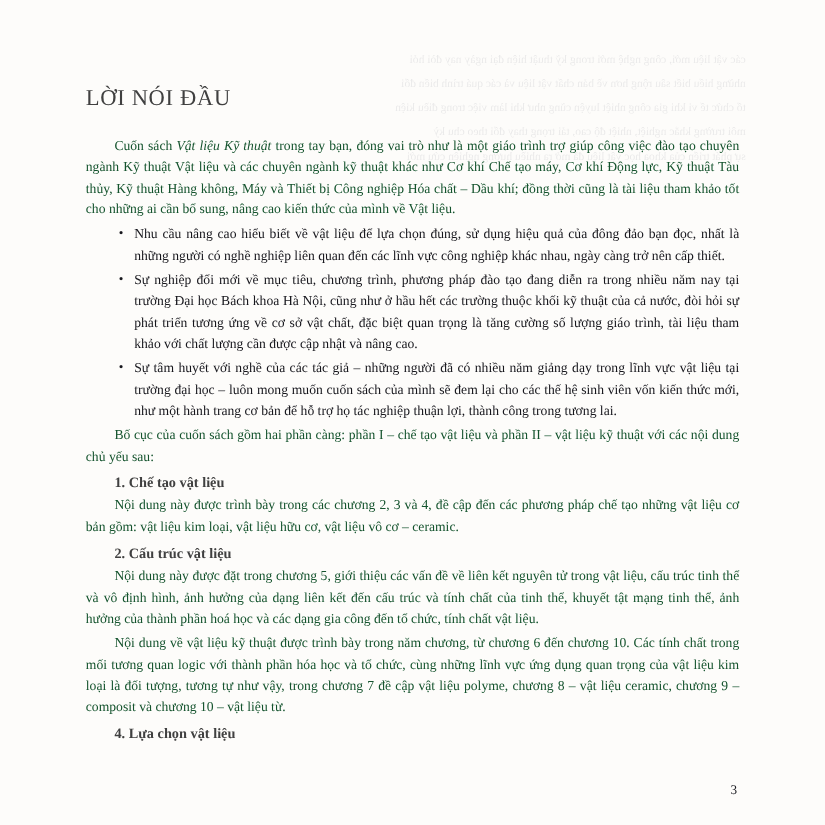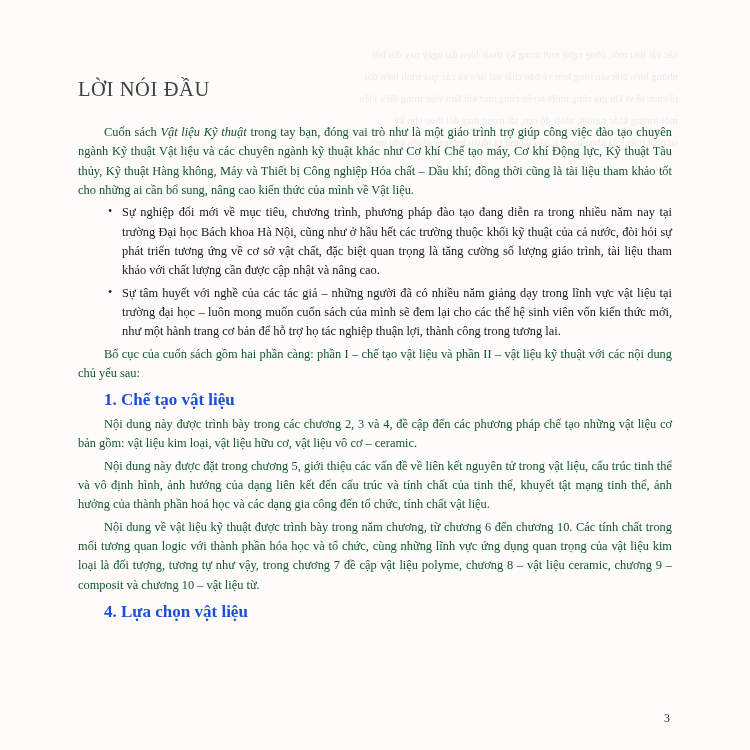--- a/index.html
+++ b/index.html
@@ -78,24 +78,24 @@
     margin: 0 0 3px 0;
   }
   .bullets li::before {
     content: "\2022";
     position: absolute;
     left: -14px;
     top: -1px;
     font-size: 12px;
   }
   .sec-head {
-    font-size: 17px;
+    font-size: 13px;
     line-height: 1.56;
     font-weight: bold;
-    color: #1d4ed8;
+    color: #404040;
     text-indent: 26px;
     margin: 4px 0 1px 0;
   }
   .italic { font-style: italic; }
   .page-num {
     position: absolute;
     right: 80px;
     bottom: 24px;
     font-size: 12px;
     color: #1a1a20;
@@ -115,29 +115,31 @@
   </div>
 
   <div class="content">
 
     <div class="title">LỜI NÓI ĐẦU</div>
 
     <p class="para"><span>Cuốn sách </span><span class="italic">Vật liệu Kỹ thuật</span><span> trong tay bạn, đóng vai trò như là một giáo trình trợ giúp công việc đào tạo chuyên ngành Kỹ thuật Vật liệu và các chuyên ngành kỹ thuật khác như Cơ khí Chế tạo máy, Cơ khí Động lực, Kỹ thuật Tàu thủy, Kỹ thuật Hàng không, Máy và Thiết bị Công nghiệp Hóa chất – Dầu khí; đồng thời cũng là tài liệu tham khảo tốt cho những ai cần bổ sung, nâng cao kiến thức của mình về Vật liệu.</span></p>
 
 
     <ul class="bullets">
+      <li>Nhu cầu nâng cao hiểu biết về vật liệu để lựa chọn đúng, sử dụng hiệu quả của đông đảo bạn đọc, nhất là những người có nghề nghiệp liên quan đến các lĩnh vực công nghiệp khác nhau, ngày càng trở nên cấp thiết.</li>
       <li>Sự nghiệp đổi mới về mục tiêu, chương trình, phương pháp đào tạo đang diễn ra trong nhiều năm nay tại trường Đại học Bách khoa Hà Nội, cũng như ở hầu hết các trường thuộc khối kỹ thuật của cả nước, đòi hỏi sự phát triển tương ứng về cơ sở vật chất, đặc biệt quan trọng là tăng cường số lượng giáo trình, tài liệu tham khảo với chất lượng cần được cập nhật và nâng cao.</li>
       <li>Sự tâm huyết với nghề của các tác giả – những người đã có nhiều năm giảng dạy trong lĩnh vực vật liệu tại trường đại học – luôn mong muốn cuốn sách của mình sẽ đem lại cho các thế hệ sinh viên vốn kiến thức mới, như một hành trang cơ bản để hỗ trợ họ tác nghiệp thuận lợi, thành công trong tương lai.</li>
     </ul>
 
     <p class="para">Bố cục của cuốn sách gồm hai phần càng: phần I – chế tạo vật liệu và phần II – vật liệu kỹ thuật với các nội dung chủ yếu sau:</p>
 
     <div class="sec-head">1. Chế tạo vật liệu</div>
     <p class="para">Nội dung này được trình bày trong các chương 2, 3 và 4, đề cập đến các phương pháp chế tạo những vật liệu cơ bản gồm: vật liệu kim loại, vật liệu hữu cơ, vật liệu vô cơ – ceramic.</p>
 
+    <div class="sec-head">2. Cấu trúc vật liệu</div>
     <p class="para">Nội dung này được đặt trong chương 5, giới thiệu các vấn đề về liên kết nguyên tử trong vật liệu, cấu trúc tinh thể và vô định hình, ảnh hưởng của dạng liên kết đến cấu trúc và tính chất của tinh thể, khuyết tật mạng tinh thể, ảnh hưởng của thành phần hoá học và các dạng gia công đến tổ chức, tính chất vật liệu.</p>
 
     <p class="para">Nội dung về vật liệu kỹ thuật được trình bày trong năm chương, từ chương 6 đến chương 10. Các tính chất trong mối tương quan logic với thành phần hóa học và tổ chức, cùng những lĩnh vực ứng dụng quan trọng của vật liệu kim loại là đối tượng, tương tự như vậy, trong chương 7 đề cập vật liệu polyme, chương 8 – vật liệu ceramic, chương 9 – composit và chương 10 – vật liệu từ.</p>
 
     <div class="sec-head">4. Lựa chọn vật liệu</div>
 
   </div>
 
   <div class="page-num">3</div>
 

